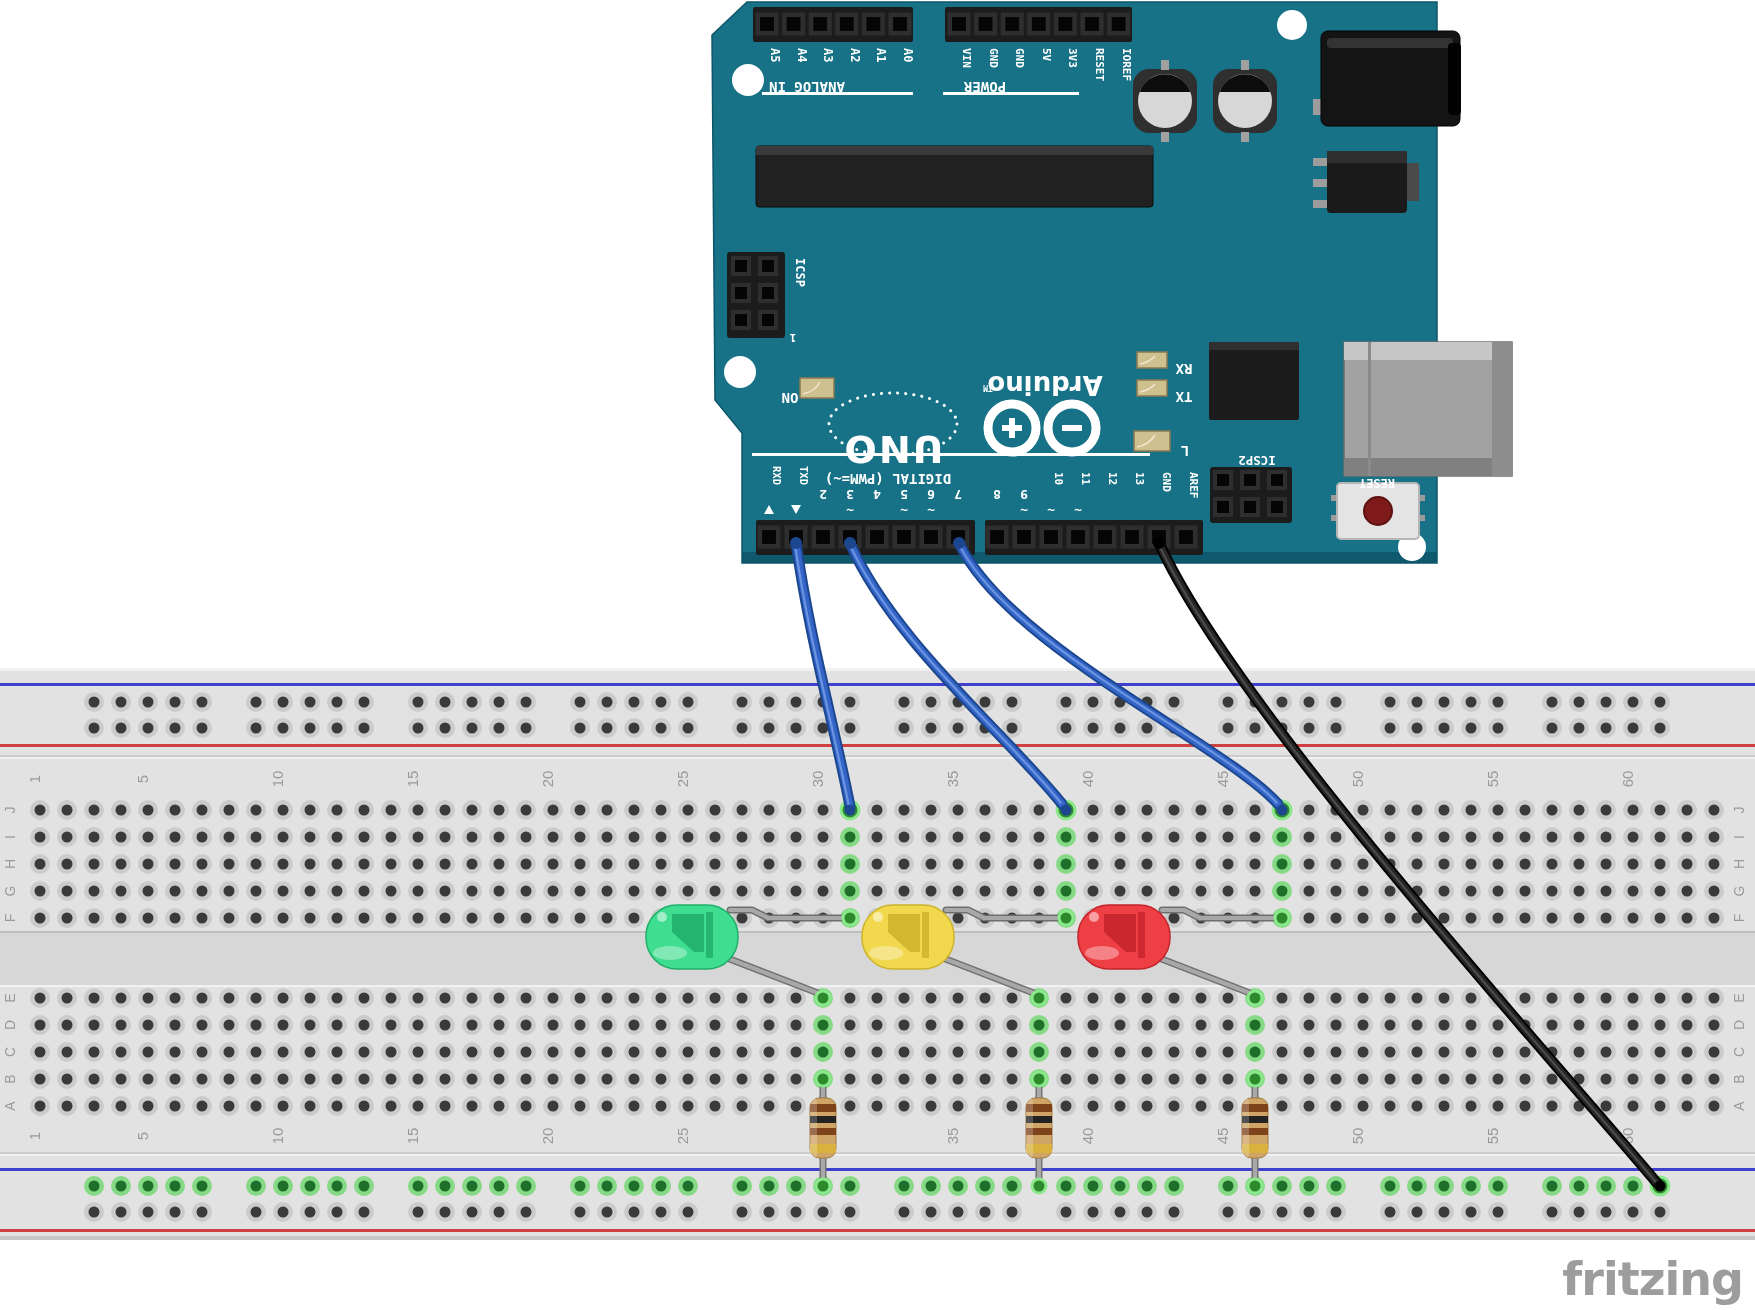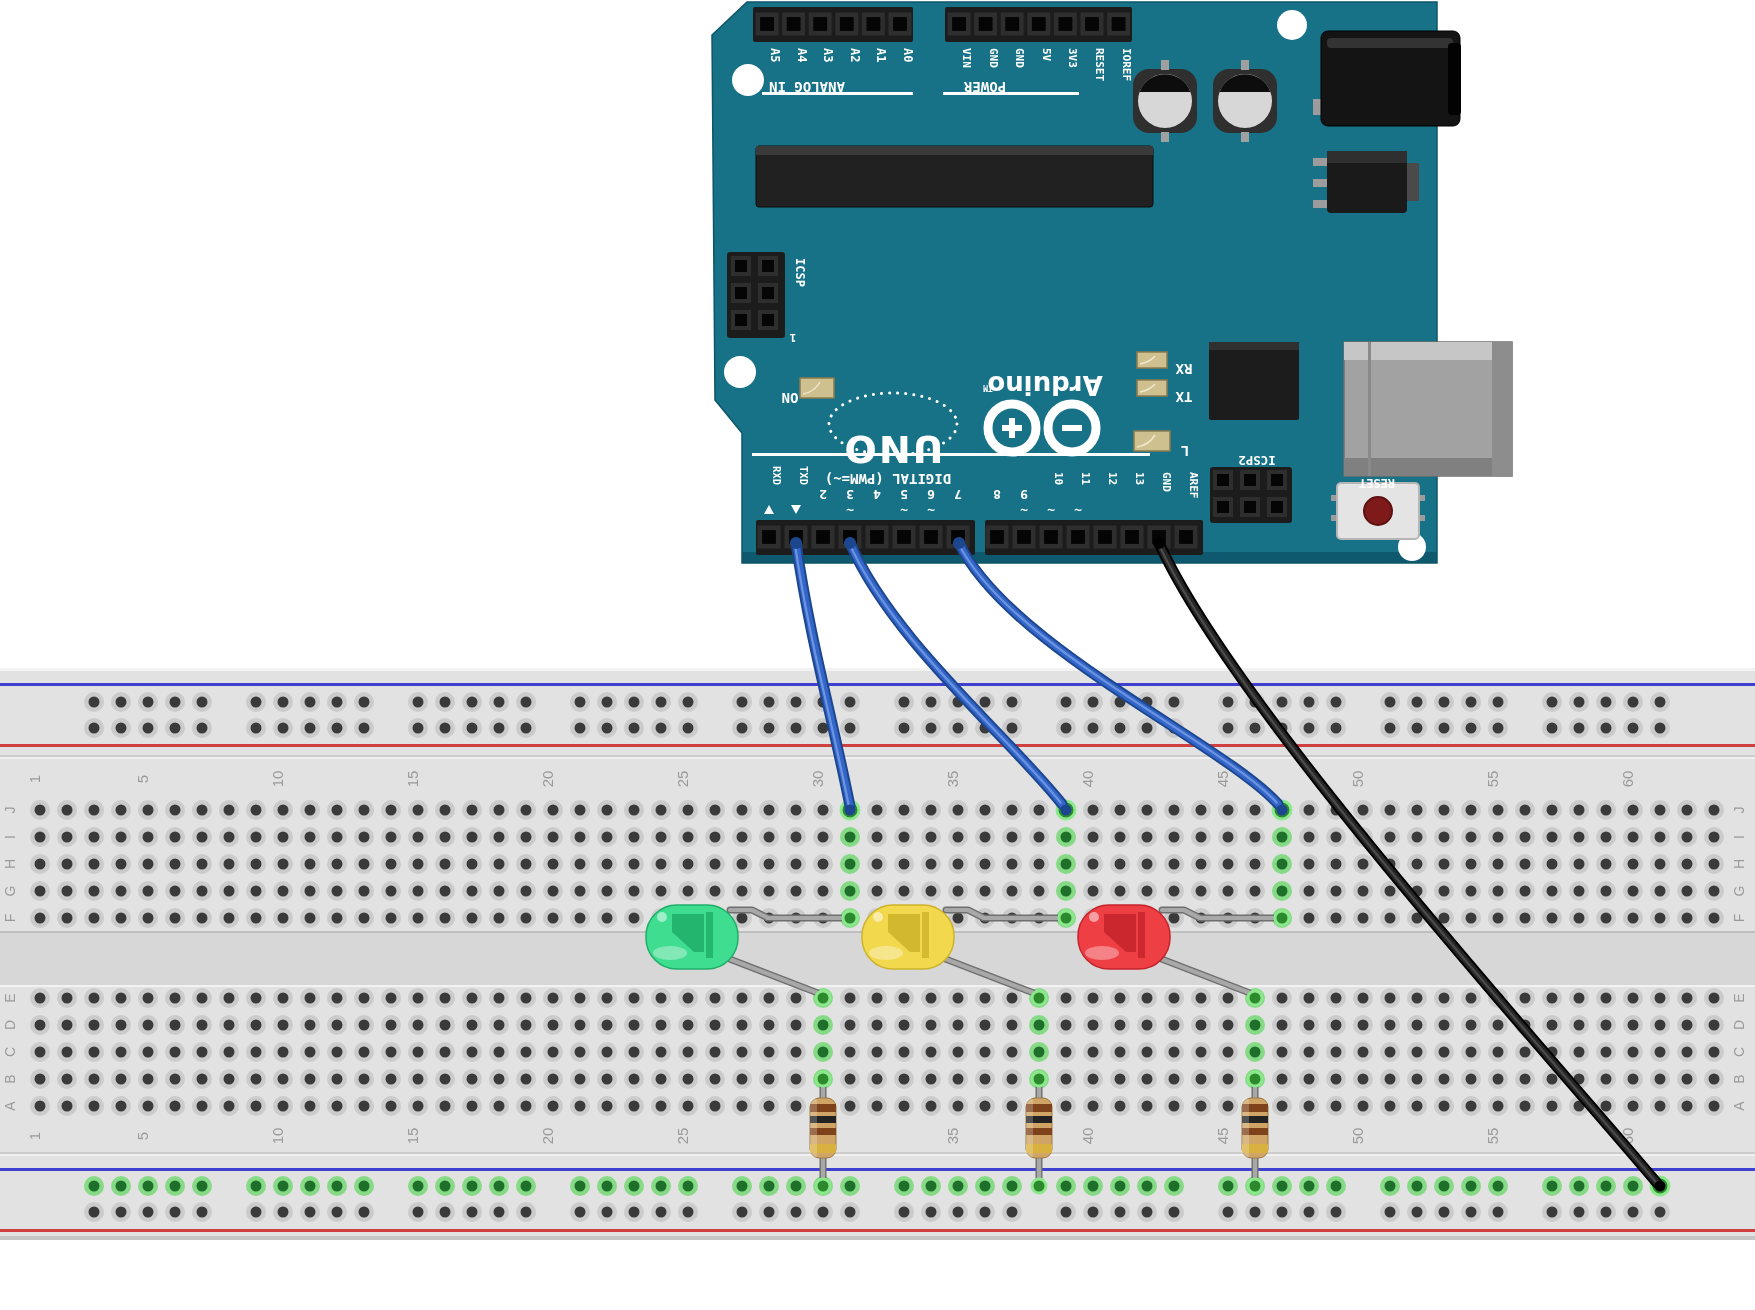--- a/index.html
+++ b/index.html
@@ -2062,13 +2062,14 @@
         <g>
           <circle cx="1660" cy="1186" r="9" fill="#2c8a2c" stroke="#8ce88c" stroke-width="3"></circle>
           <path d="M1159,543 C1235,710 1545,1050 1657,1183" fill="none" stroke="#000000" stroke-width="11" stroke-linecap="round"></path>
           <path d="M1159,543 C1235,710 1545,1050 1657,1183" fill="none" stroke="#262626" stroke-width="7" stroke-linecap="round"></path>
           <path d="M1159,543 C1235,710 1545,1050 1657,1183" fill="none" stroke="#5a5a5a" stroke-width="2.2" stroke-linecap="round" opacity="0.75" transform="translate(-1.4,-1.4)"></path>
           <circle cx="1159" cy="543" r="6" fill="#000000"></circle>
           <circle cx="1660" cy="1186" r="5.5" fill="#000000"></circle>
         </g>
       </g>
     </svg>
+  <div class="fritzing-logo">fritzing</div>
 </div>
 
 </body></html>

